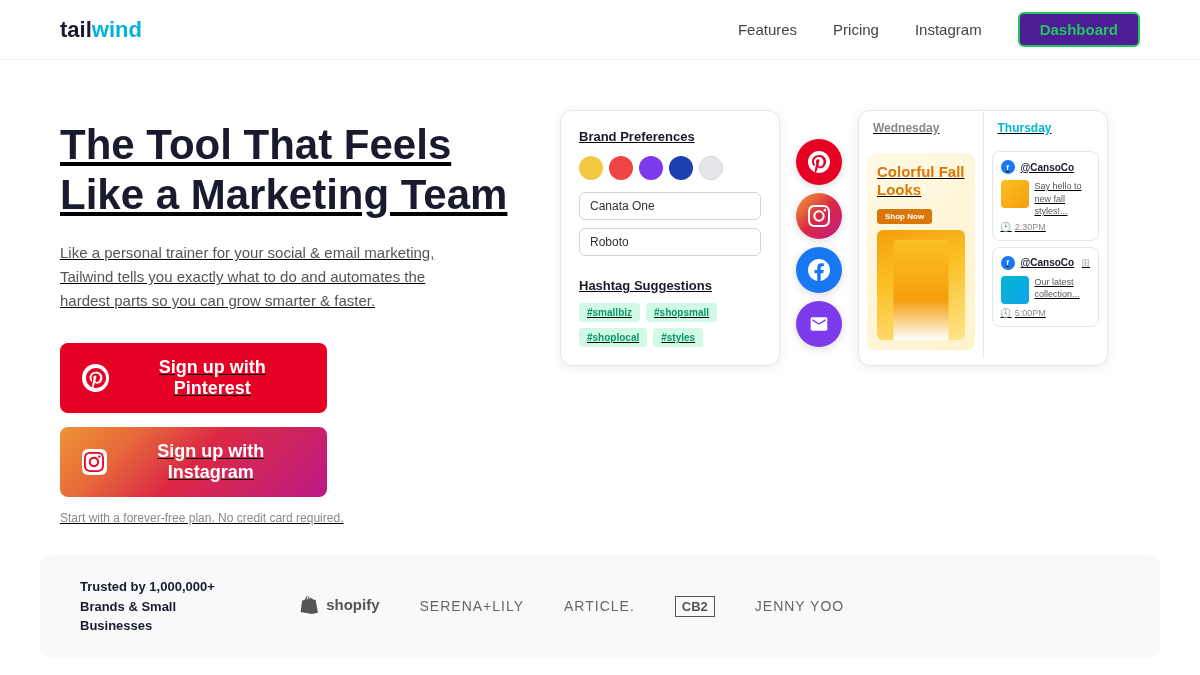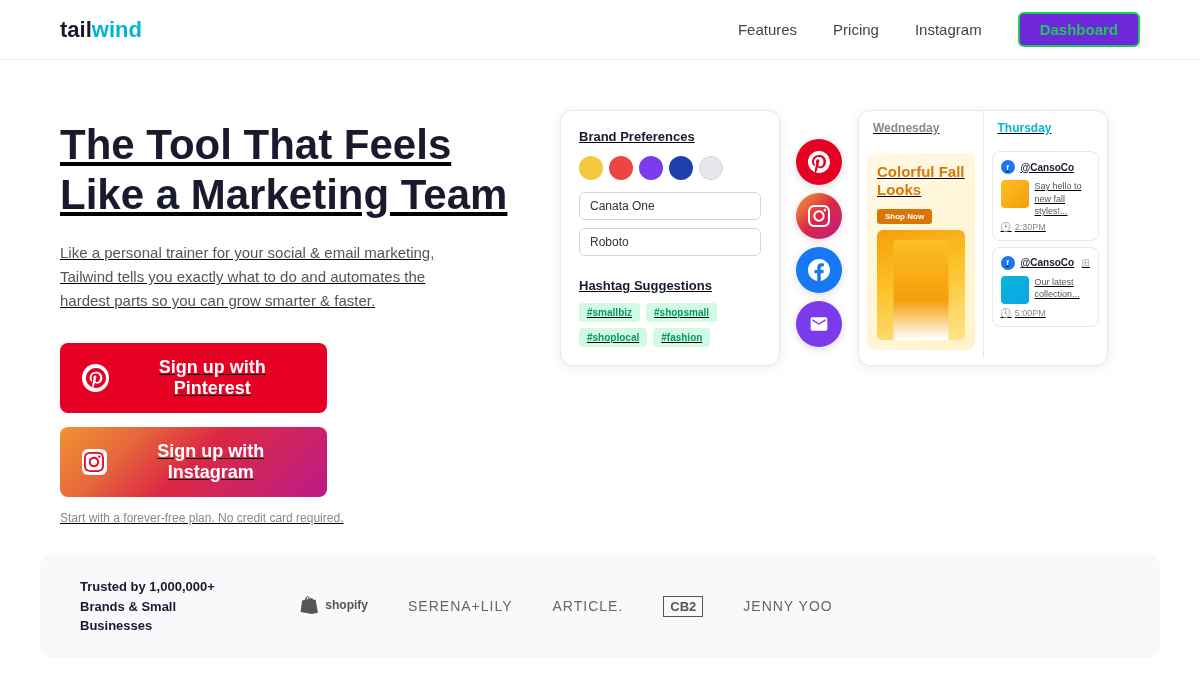--- a/index.html
+++ b/index.html
@@ -4,21 +4,21 @@
   <style>
     * { margin: 0; padding: 0; box-sizing: border-box; }
     body { font-family: -apple-system, BlinkMacSystemFont, 'Segoe UI', sans-serif; background: #fff; width: 1200px; height: 675px; overflow: hidden; }
 
     
     nav { display: flex; align-items: center; justify-content: space-between; padding: 12px 60px; border-bottom: 1px solid #f0f0f0; }
     .logo { display: flex; align-items: center; font-size: 22px; font-weight: 700; color: #1a1a2e; }
     .logo-wind { color: #00b4d8; }
     .nav-links { display: flex; align-items: center; gap: 36px; }
     .nav-link { text-decoration: none; color: #444; font-size: 15px; font-weight: 500; }
-    .dashboard-btn { border: 2px solid #22c55e; color: #22c55e; background: #6d28d9; padding: 7px 20px; border-radius: 6px; font-size: 15px; font-weight: 600; cursor: pointer; }
+    .dashboard-btn { border: 2px solid #22c55e; color: #22c55e; background: #4c1d95; padding: 7px 20px; border-radius: 6px; font-size: 15px; font-weight: 600; cursor: pointer; }
 
     
     .hero { display: flex; align-items: flex-start; padding: 60px 60px 0 60px; gap: 40px; text-decoration: underline; }
     .hero-left { flex: 0 0 460px; }
     .hero-title { font-size: 42px; font-weight: 800; line-height: 1.18; color: #1a1a2e; margin-bottom: 22px; }
     .hero-desc { font-size: 15px; color: #555; line-height: 1.6; margin-bottom: 30px; max-width: 380px; }
     .signup-btn { display: flex; align-items: center; gap: 10px; border: none; border-radius: 8px; padding: 14px 22px; font-size: 18px; font-weight: 700; color: #fff; cursor: pointer; width: 267px; margin-bottom: 14px; }
     .pinterest-btn { background: #e60023; }
     .instagram-btn { background: linear-gradient(135deg, #f09433 0%, #e6683c 25%, #dc2743 50%, #cc2366 75%, #bc1888 100%); }
     .forever-free { font-size: 12px; color: #888; margin-top: 8px; }
@@ -70,21 +70,21 @@
     .thumb-1 { background: linear-gradient(135deg, #fbbf24, #f59e0b); }
     .thumb-2 { background: linear-gradient(135deg, #06b6d4, #0ea5e9); }
     .card-text { font-size: 9px; color: #555; line-height: 1.4; }
     .schedule-time { display: flex; align-items: center; gap: 3px; font-size: 9px; color: #888; margin-top: 4px; }
 
     
     .footer-bar { background: #f8f9fa; border-radius: 12px; margin: 30px 40px 0; padding: 22px 40px; display: flex; align-items: center; gap: 60px; }
     .footer-trust { font-size: 13px; font-weight: 700; color: #1a1a2e; line-height: 1.5; flex: 0 0 160px; }
     .footer-logos { display: flex; align-items: center; gap: 40px; }
     .footer-logo-text { font-size: 14px; color: #666; font-weight: 400; letter-spacing: 1px; }
-    .footer-logo-shopify { color: #555; font-size: 12px; font-weight: 700; }
+    .footer-logo-shopify { color: #555; font-size: 15px; font-weight: 700; }
     .footer-logo-cb2 { border: 1.5px solid #555; padding: 2px 6px; font-size: 13px; font-weight: 700; color: #555; }
 
     
     .p-icon { background: #fff; border-radius: 50%; width: 28px; height: 28px; display: flex; align-items: center; justify-content: center; }
     .p-icon svg { width: 20px; height: 20px; }
     .ig-icon { background: #fff; border-radius: 6px; width: 26px; height: 26px; display: flex; align-items: center; justify-content: center; }
   </style>
 </head>
 <body>
 
@@ -151,21 +151,21 @@
       </div>
       <input type="text" class="font-input" value="Canata One" readonly="" style="">
       <input type="text" class="font-input" value="Roboto" readonly="" style="">
 
       <div class="hashtag-section">
         <div class="hashtag-title">Hashtag Suggestions</div>
         <div class="hashtag-grid">
           <span class="hashtag">#smallbiz</span>
           <span class="hashtag">#shopsmall</span>
           <span class="hashtag">#shoplocal</span>
-          <span class="hashtag">#fashion</span>
+          <span class="hashtag">#styles</span>
         </div>
       </div>
     </div>
 
     <div class="social-col">
       <div class="social-icon si-pinterest">
         <svg viewBox="0 0 24 24" fill="#fff" width="22" height="22">
             <path d="M12 0C5.373 0 0 5.373 0 12c0 5.084 3.163 9.426 7.627 11.174-.105-.949-.2-2.405.042-3.441.218-.937 1.407-5.965 1.407-5.965s-.359-.719-.359-1.782c0-1.668.967-2.914 2.171-2.914 1.023 0 1.518.769 1.518 1.69 0 1.029-.655 2.568-.994 3.995-.283 1.194.599 2.169 1.777 2.169 2.133 0 3.772-2.249 3.772-5.495 0-2.873-2.064-4.882-5.012-4.882-3.414 0-5.418 2.561-5.418 5.207 0 1.031.397 2.138.893 2.738a.36.36 0 0 1 .083.345l-.333 1.36c-.053.22-.174.267-.402.161-1.499-.698-2.436-2.889-2.436-4.649 0-3.785 2.75-7.262 7.929-7.262 4.163 0 7.398 2.967 7.398 6.931 0 4.136-2.607 7.464-6.227 7.464-1.216 0-2.359-.632-2.75-1.378l-.748 2.853c-.271 1.043-1.002 2.35-1.492 3.146C9.57 23.812 10.763 24 12 24c6.627 0 12-5.373 12-12S18.627 0 12 0z"></path>
           </svg>
       </div>

